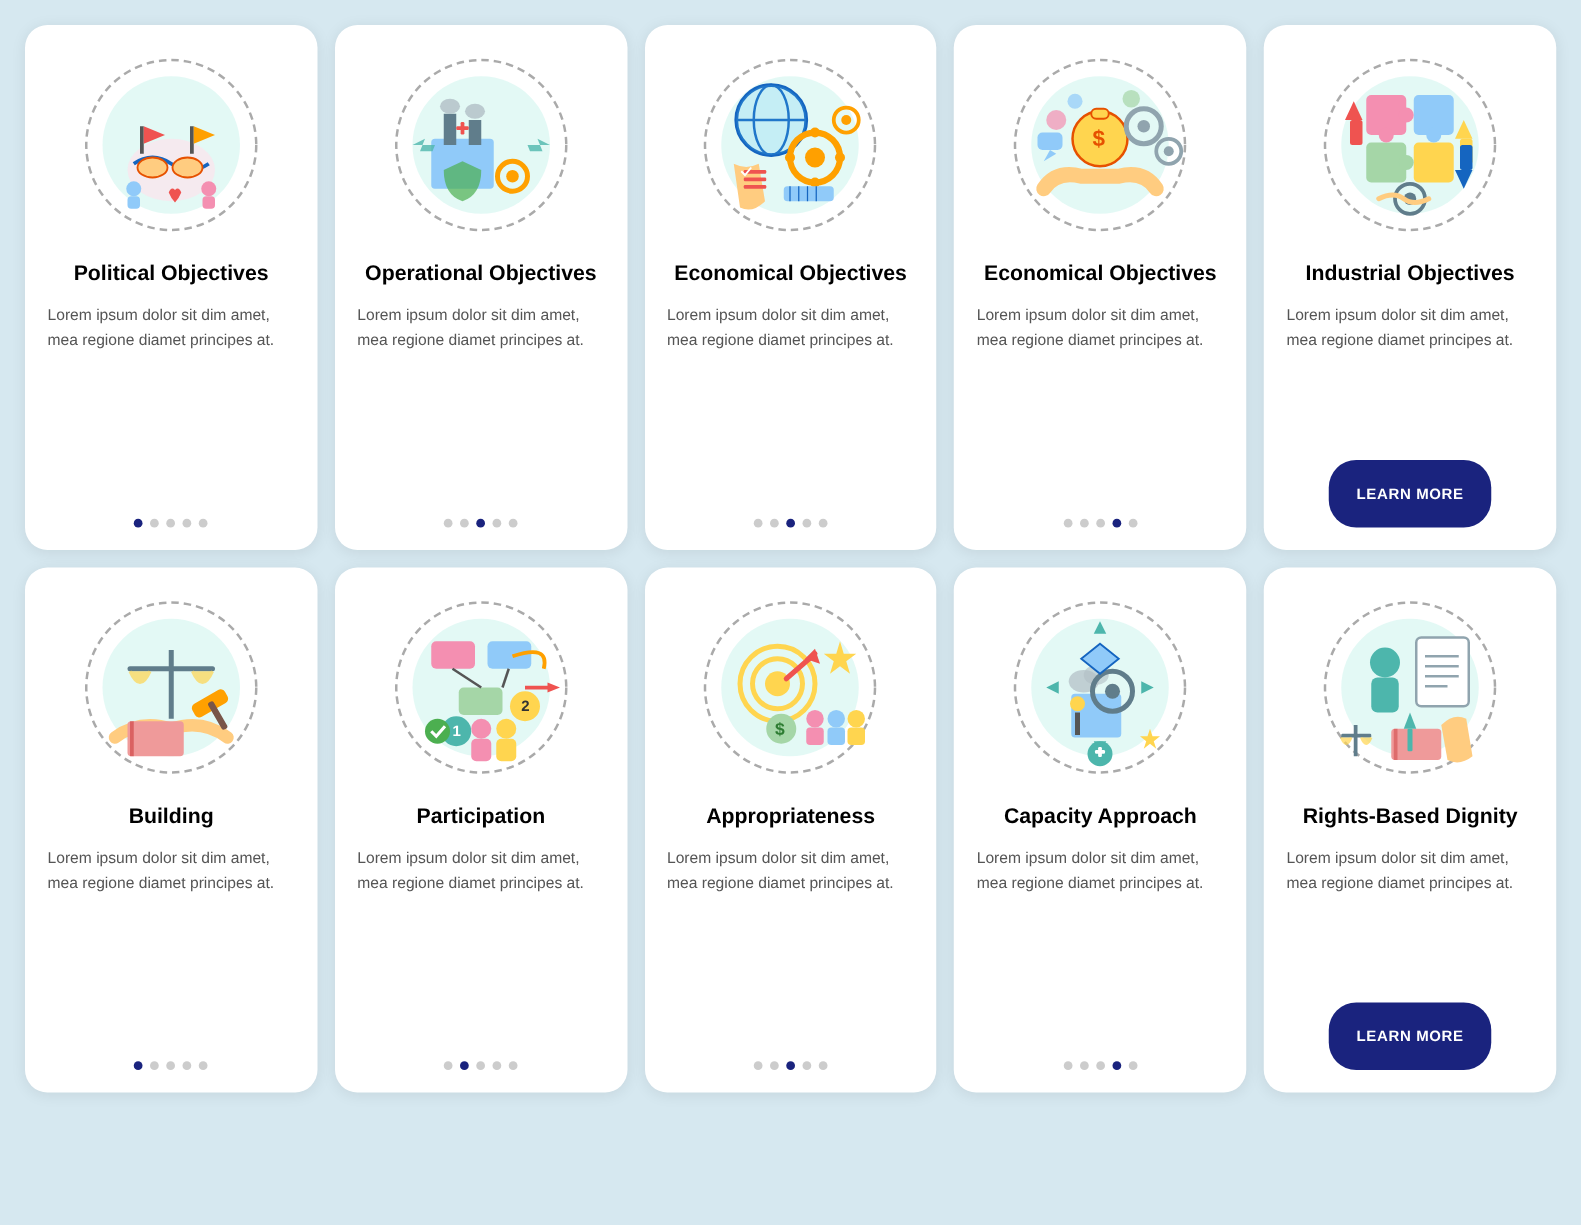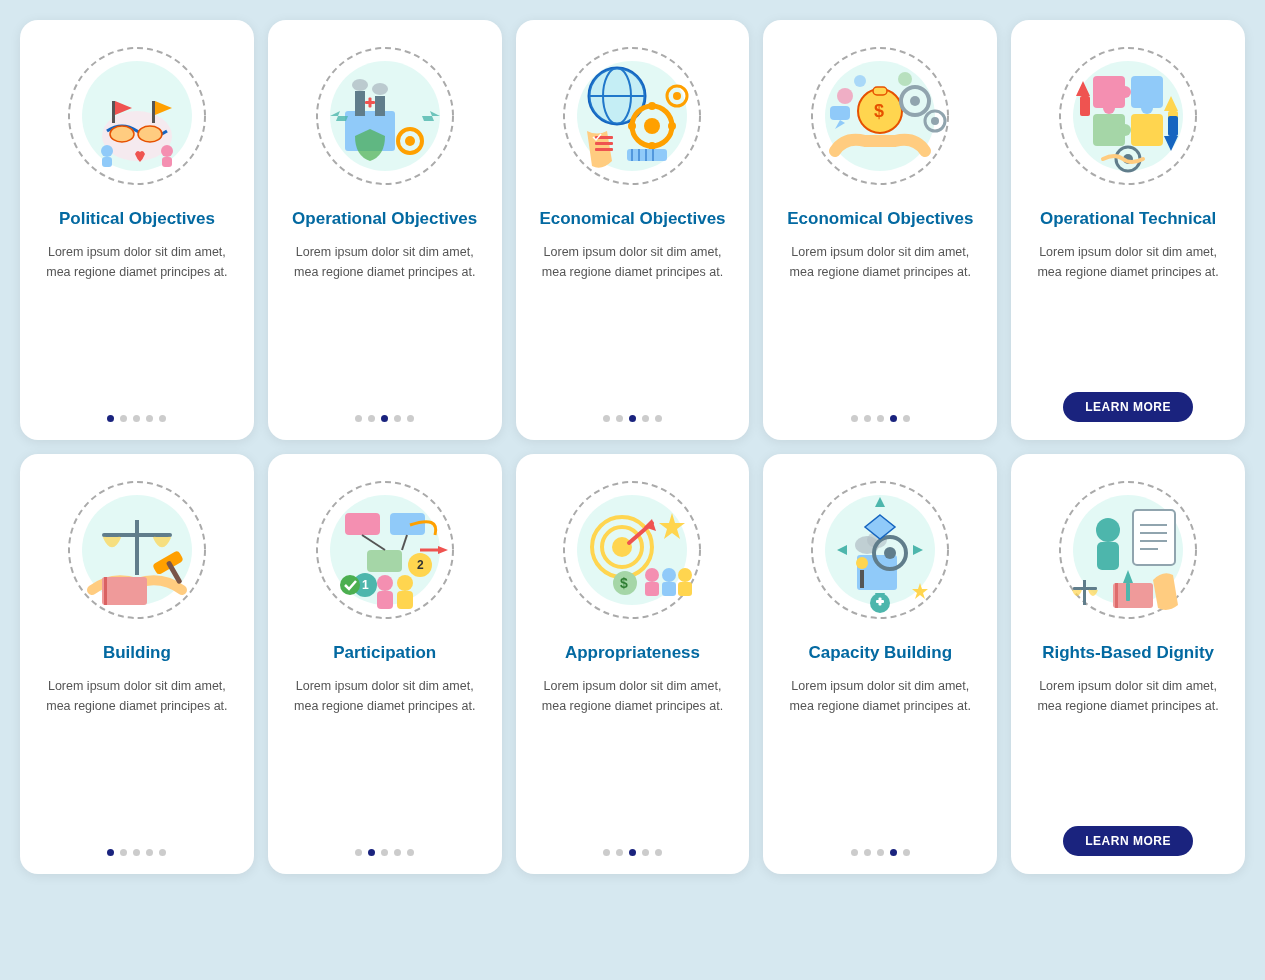--- a/index.html
+++ b/index.html
@@ -35,29 +35,28 @@
       margin-bottom: 12px;
       flex-shrink: 0;
     }
     .icon-area svg {
       width: 150px;
       height: 150px;
     }
     .card-title {
       font-size: 17px;
       font-weight: 700;
-      color: #0369a1;
+      color: #000000;
       text-align: left;
       margin-bottom: 12px;
       line-height: 1.3;
     }
     .card-body {
       font-size: 12.5px;
       color: #555;
-      text-align: center;
       line-height: 1.6;
       flex: 1;
     }
     .dots {
       display: flex;
       gap: 6px;
       margin-top: 14px;
       align-items: center;
     }
     .dot {
@@ -67,21 +66,21 @@
       background: #ccc;
     }
     .dot.active {
       background: #1a237e;
     }
     .learn-btn {
       background: #1a237e;
       color: #fff;
       border: none;
       border-radius: 22px;
-      padding: 8px 22px;
+      padding: 20px 22px;
       font-size: 12px;
       font-weight: 600;
       cursor: pointer;
       margin-top: 14px;
       letter-spacing: 0.5px;
     }
     .dashed-circle {
       fill: none;
       stroke: #aaa;
       stroke-width: 2;
@@ -274,21 +273,21 @@
 
         <polygon points="118,110 125,95 111,95" fill="#1565c0"></polygon>
         <rect x="115" y="75" width="10" height="20" rx="2" fill="#1565c0"></rect>
 
         <circle cx="75" cy="118" r="12" fill="none" stroke="#607d8b" stroke-width="3"></circle>
         <circle cx="75" cy="118" r="5" fill="#607d8b"></circle>
 
         <path d="M50,118 Q62,112 70,118 Q78,124 90,118" stroke="#ffcc80" stroke-width="4" fill="none" stroke-linecap="round"></path>
       </svg>
     </div>
-    <div class="card-title">Operational Technical</div>
+    <div class="card-title">Industrial Objectives</div>
     <div class="card-body">Lorem ipsum dolor sit dim amet, mea regione diamet principes at.</div>
     <button class="learn-btn">LEARN MORE</button>
   </div>
 
   <div class="card">
     <div class="icon-area">
       <svg viewBox="0 0 150 150">
         <circle cx="75" cy="75" r="68" class="dashed-circle"></circle>
         <circle cx="75" cy="75" r="55" fill="#d0f5ef" opacity="0.6"></circle>
 
@@ -424,21 +423,21 @@
         <rect x="55" y="95" width="4" height="18" fill="#555"></rect>
         <circle cx="57" cy="88" r="6" fill="#ffd54f"></circle>
 
         <polygon points="115,108 117,114 123,114 118,118 120,124 115,120 110,124 112,118 107,114 113,114" fill="#ffd54f"></polygon>
 
         <circle cx="75" cy="128" r="10" fill="#4db6ac"></circle>
         <rect x="71" y="125" width="8" height="3" rx="1" fill="#fff"></rect>
         <rect x="73.5" y="122.5" width="3" height="8" rx="1" fill="#fff"></rect>
       </svg>
     </div>
-    <div class="card-title">Capacity Building</div>
+    <div class="card-title">Capacity Approach</div>
     <div class="card-body">Lorem ipsum dolor sit dim amet, mea regione diamet principes at.</div>
     <div class="dots">
       <div class="dot"></div>
       <div class="dot"></div>
       <div class="dot"></div>
       <div class="dot active"></div>
       <div class="dot"></div>
     </div>
   </div>
 

